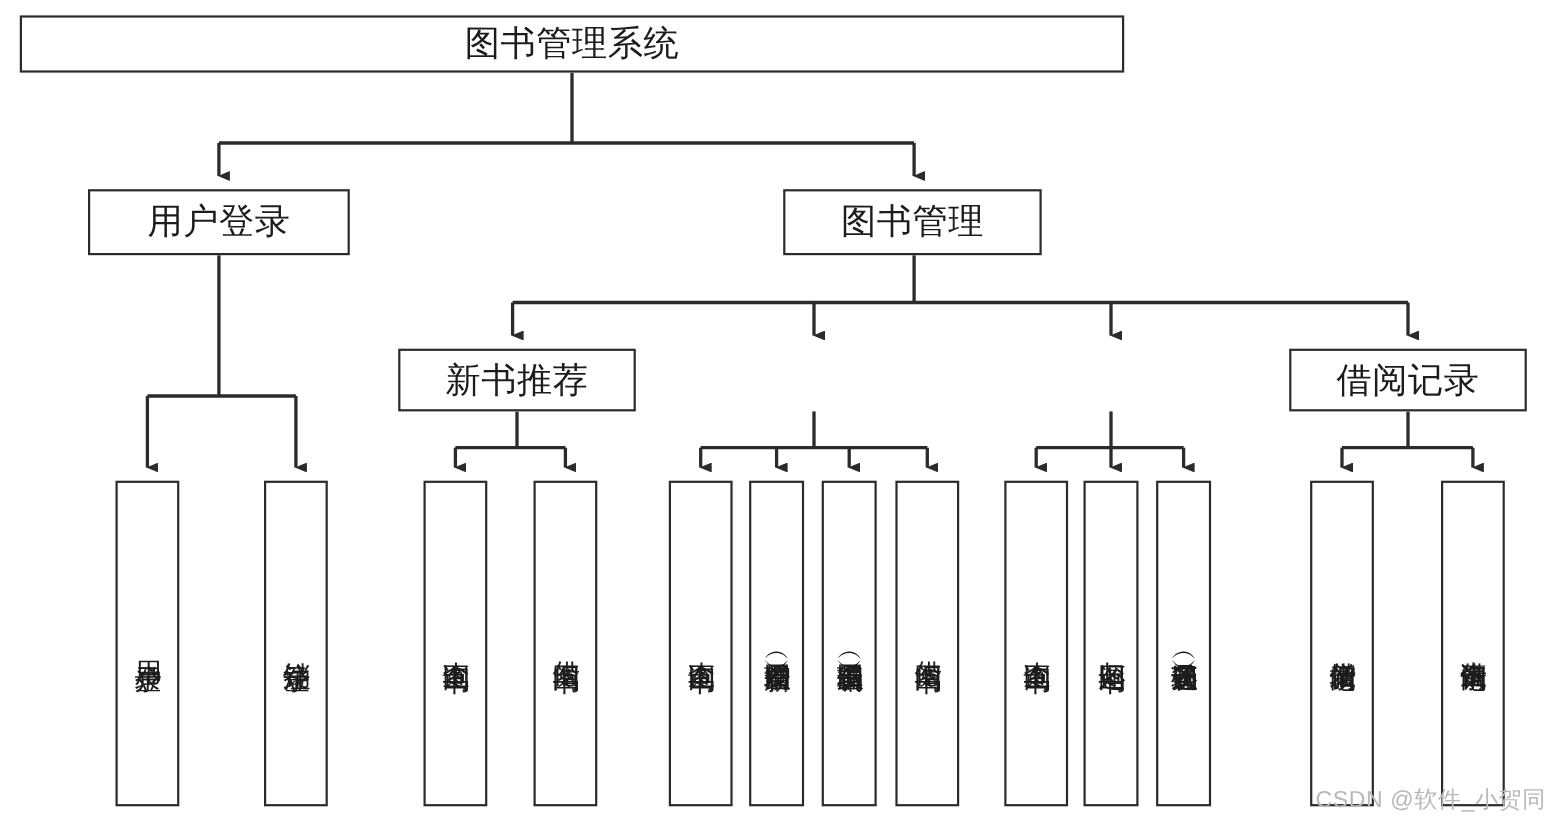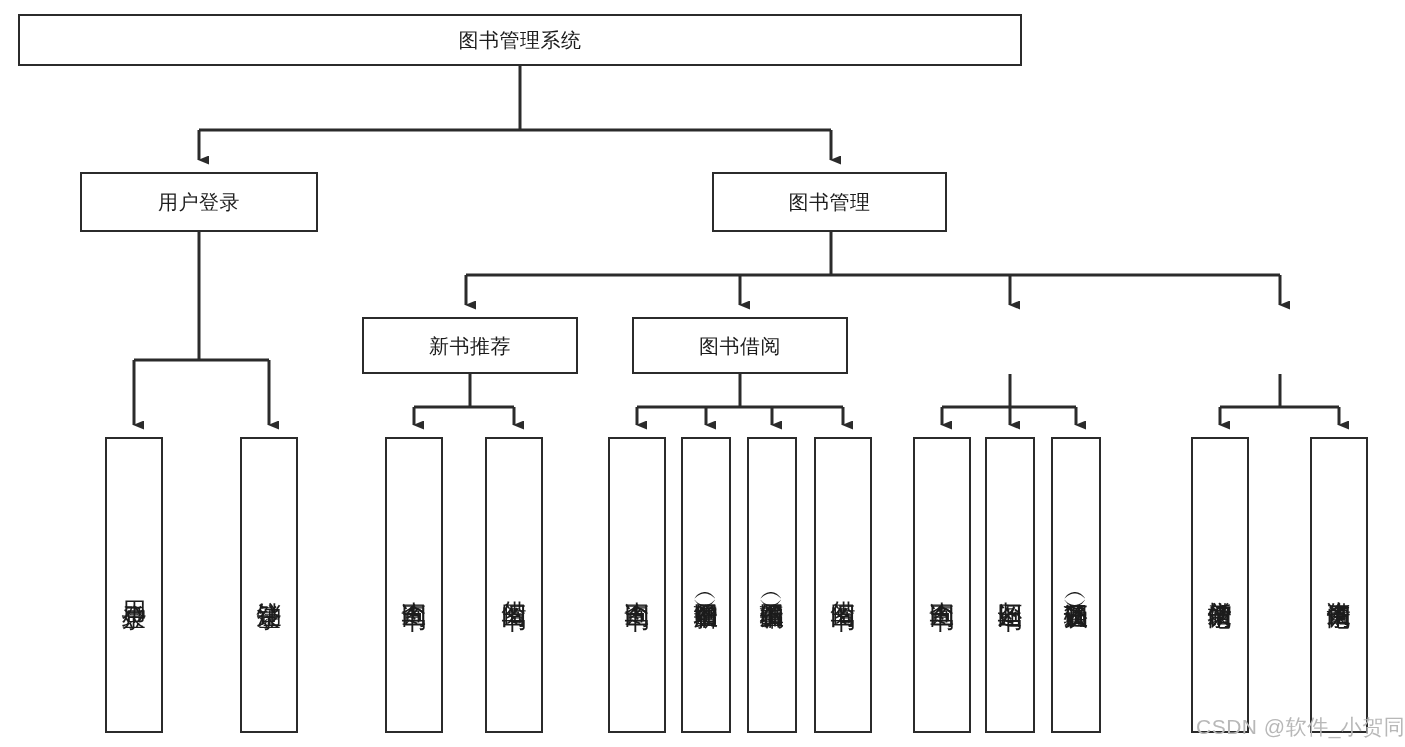--- a/index.html
+++ b/index.html
@@ -29,21 +29,21 @@
     position: absolute;
     box-sizing: border-box;
     background: #ffffff;
     border: 2px solid #2b2b2b;
     display: flex;
     align-items: center;
     justify-content: center;
     overflow: hidden;
   }
   .node-label-h {
-    font-size: 20px;
+    font-size: 32px;
     color: #1c1c1c;
     line-height: 1.1;
     white-space: nowrap;
     letter-spacing: 0.5px;
   }
   .node-label-v {
     writing-mode: vertical-rl;
     text-orientation: upright;
     font-size: 25px;
     color: #1c1c1c;
@@ -137,22 +137,22 @@
   <div class="node-box" id="node-l2-0" style="left: 80px; top: 172px; width: 238px; height: 60px;">
     <span class="node-label-h">用户登录</span>
   </div>
   <div class="node-box" id="node-l2-1" style="left: 712px; top: 172px; width: 235px; height: 60px;">
     <span class="node-label-h">图书管理</span>
   </div>
 
   <div class="node-box" id="node-l3-0" style="left: 362px; top: 317px; width: 216px; height: 57px;">
     <span class="node-label-h">新书推荐</span>
   </div>
-  <div class="node-box" id="node-l3-1" style="left: 632px; top: 317px; width: 216px; height: 57px;">
-    <span class="node-label-h">图书借阅</span>
+  <div class="node-box" id="node-l3-3" style="left: 1172px; top: 317px; width: 216px; height: 57px;">
+    <span class="node-label-h">借阅记录</span>
   </div>
 
   <div class="node-box" id="node-leaf-0" style="left: 105px; top: 437px; width: 58px; height: 296px;">
     <span class="node-label-v">用户登录</span>
   </div>
   <div class="node-box" id="node-leaf-1" style="left: 240px; top: 437px; width: 58px; height: 296px;">
     <span class="node-label-v">注销登录</span>
   </div>
   <div class="node-box" id="node-leaf-2" style="left: 385px; top: 437px; width: 58px; height: 296px;">
     <span class="node-label-v">查询图书</span>

